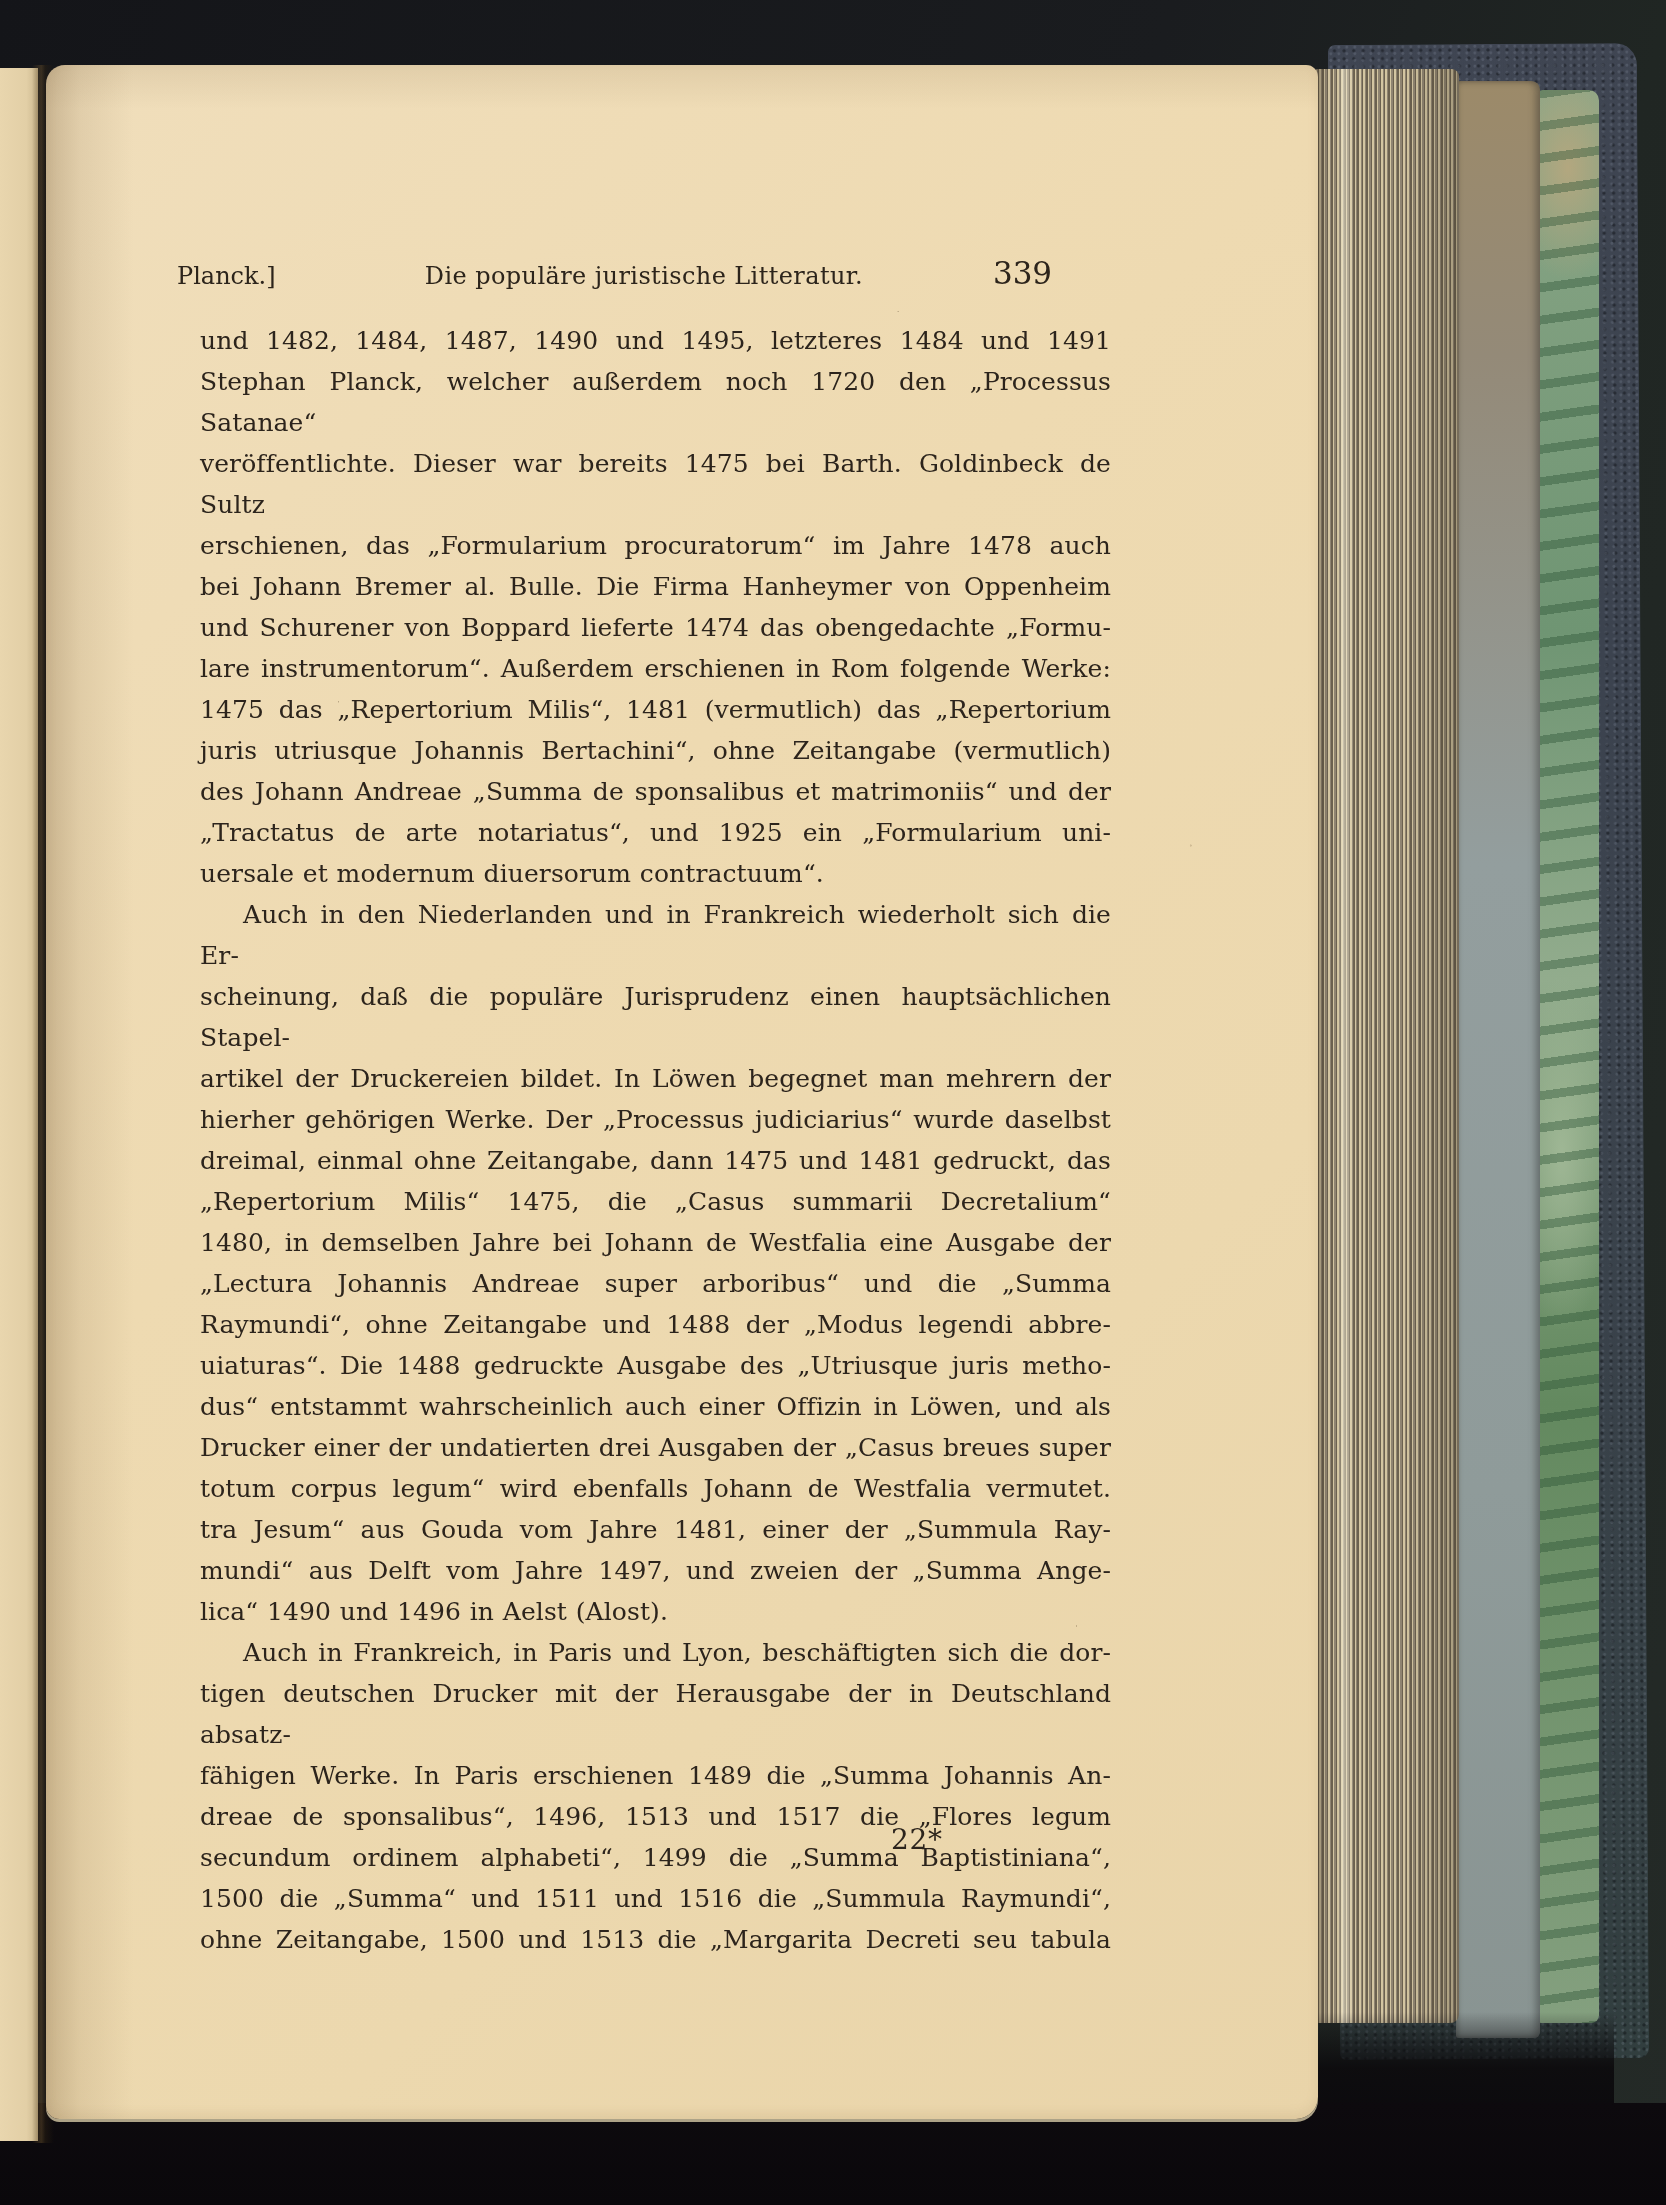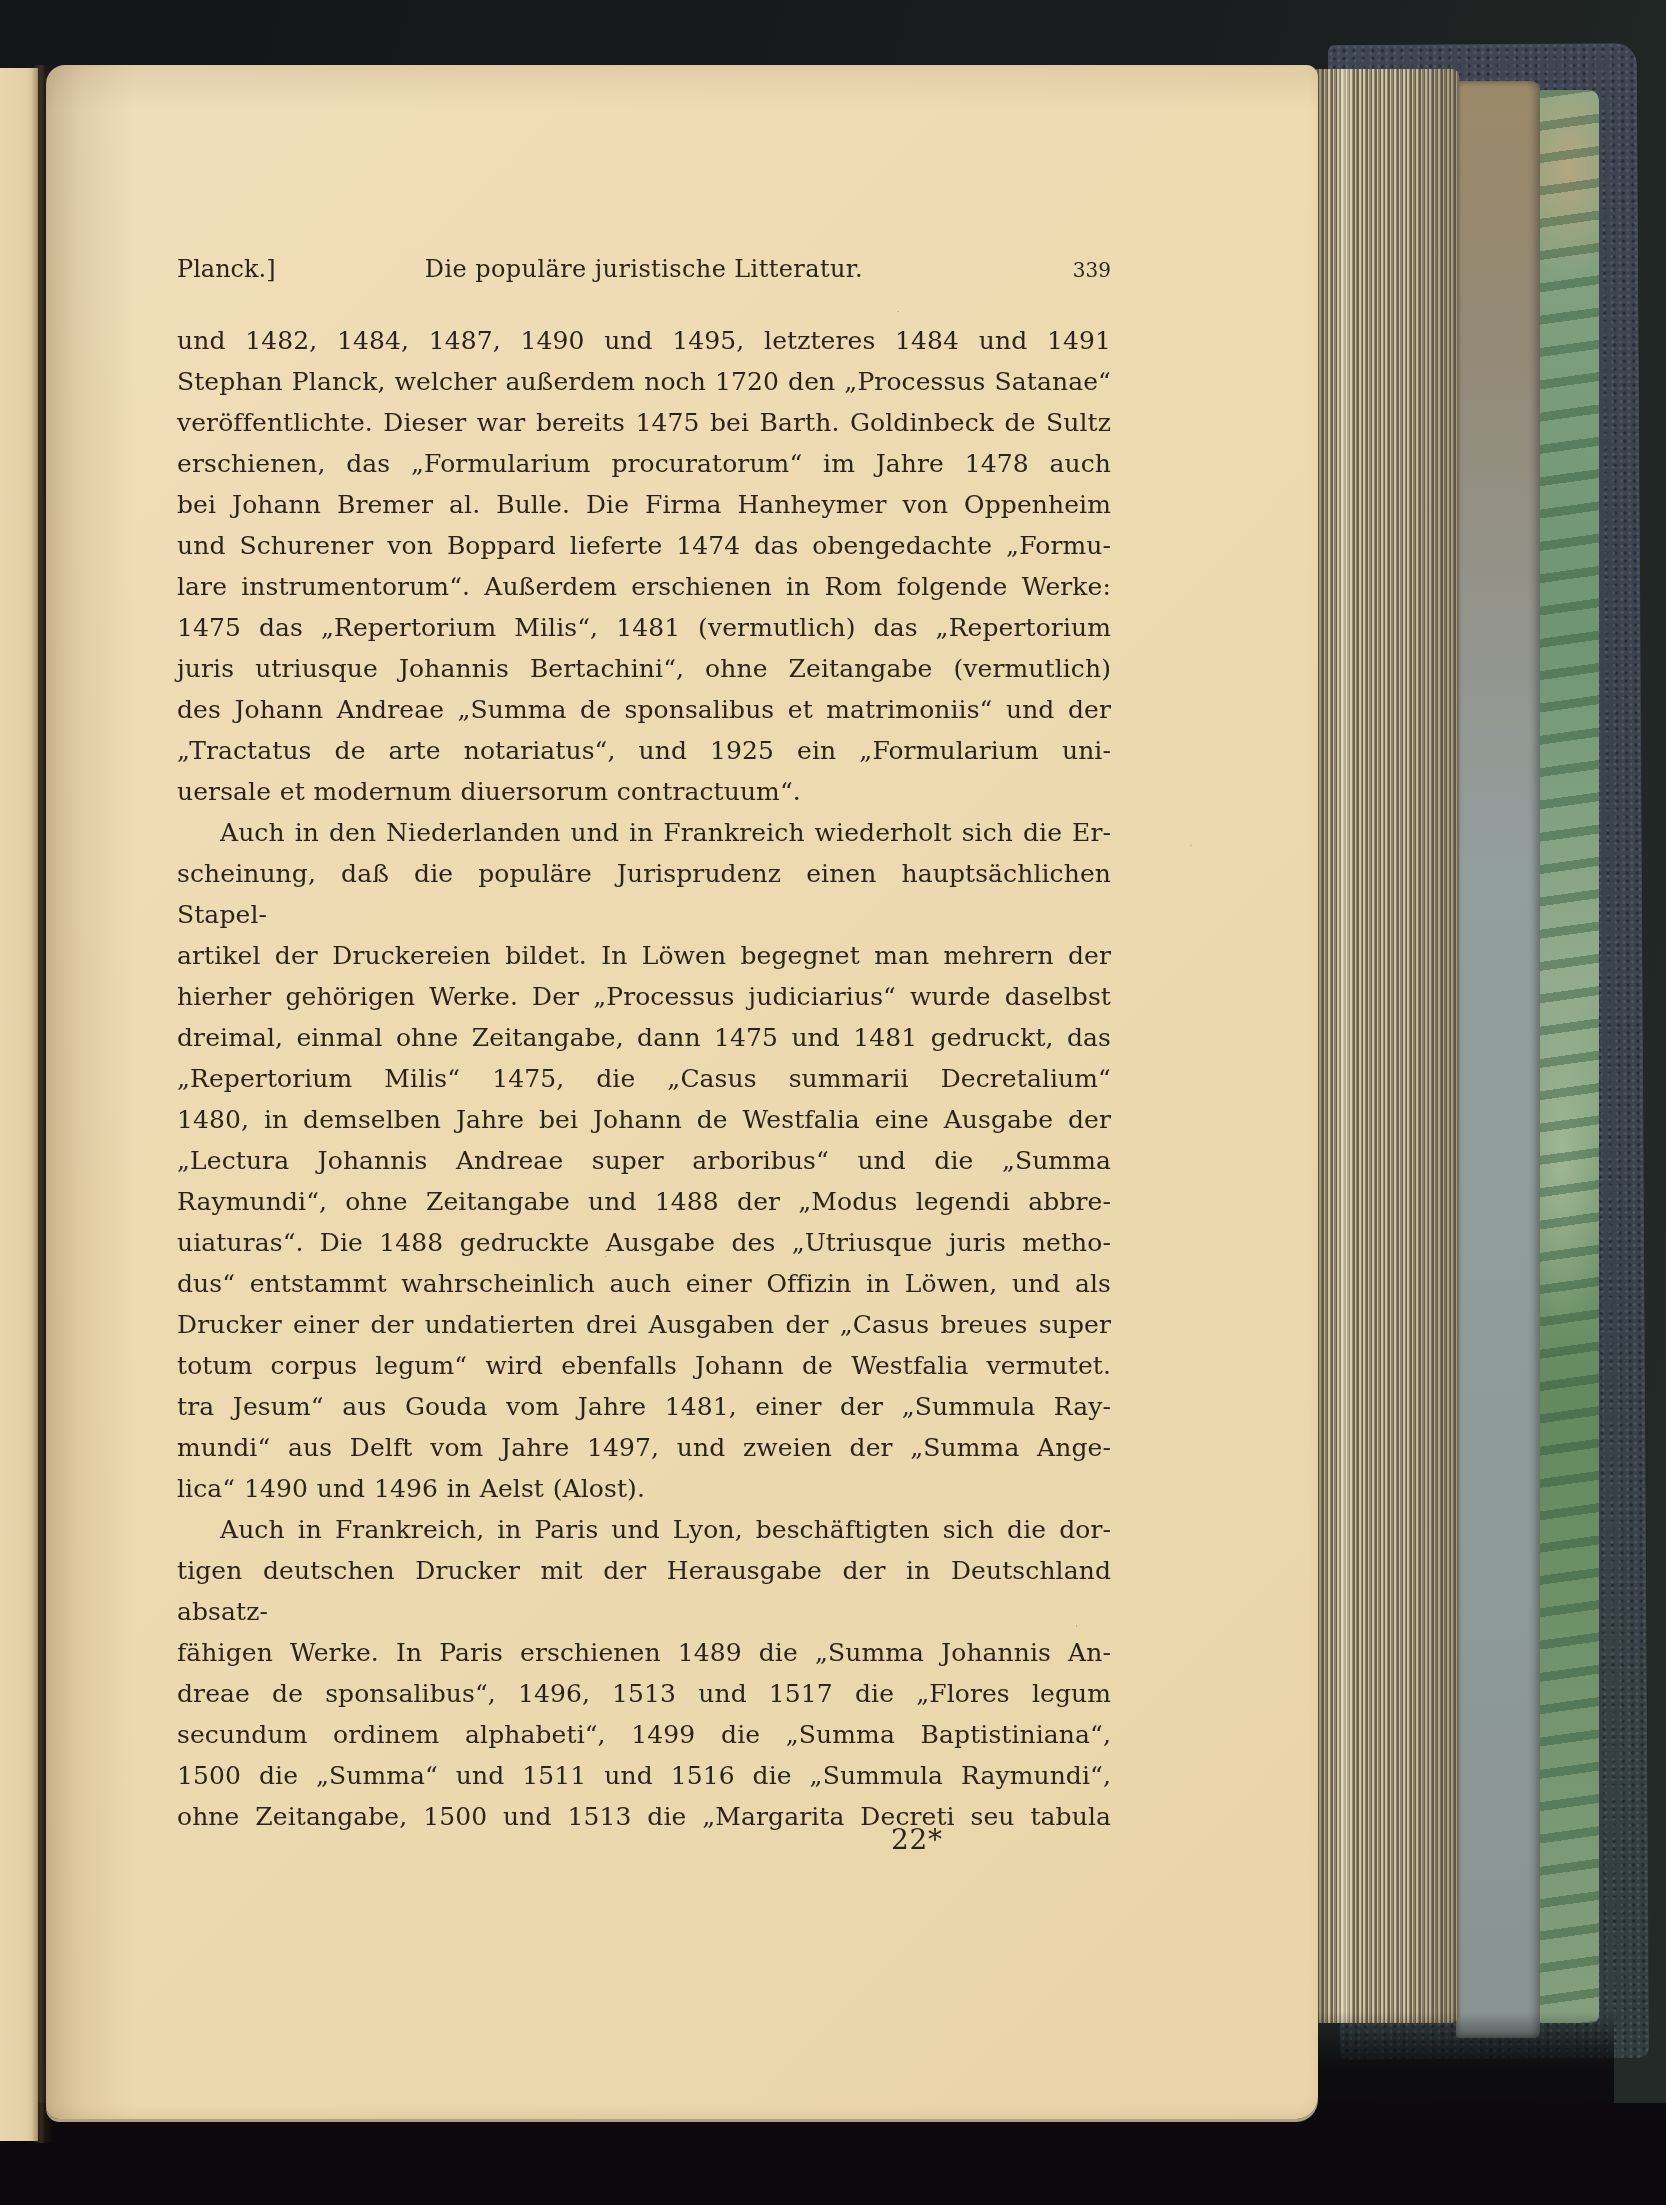--- a/index.html
+++ b/index.html
@@ -84,28 +84,28 @@
     border-radius:19px 11.8px 22px 13.3px;
     box-shadow:0 2.9px 0 rgba(214,201,166,.8), inset 0 -4.4px 10.3px rgba(140,115,75,.14);
   }
   .header{
     position:absolute;left:131px;top:190px;width:934px;height:37px;
     display:flex;align-items:baseline;
     color:#2c241b;font-size:24px;
   }
   .header .h-left{width:177px;text-align:left;}
   .header .h-center{flex:1;text-align:center;letter-spacing:0.4px;}
-  .header .h-right{width:177px;text-align:right;font-size:20px;}
+  .header .h-right{width:177px;text-align:center;font-size:31px;}
   .textblock{
     position:absolute;left:131px;top:255px;width:934px;
     color:#2c241c;font-size:25px;line-height:41px;
   }
   .line{
     text-align:justify;text-align-last:justify;
-    white-space:normal;letter-spacing:0.1px;word-spacing:0.7px;
+    white-space:normal;letter-spacing:0.1px;word-spacing:0.7px;margin-left:23px;
   }
   .line.short{text-align-last:left;}
   .line.indent{text-indent:43px;}
   .signature{
     position:absolute;left:845px;top:1758px;
     color:#2c241c;font-size:28px;letter-spacing:0.7px;
   }
 </style>
 </head>
 <body>

